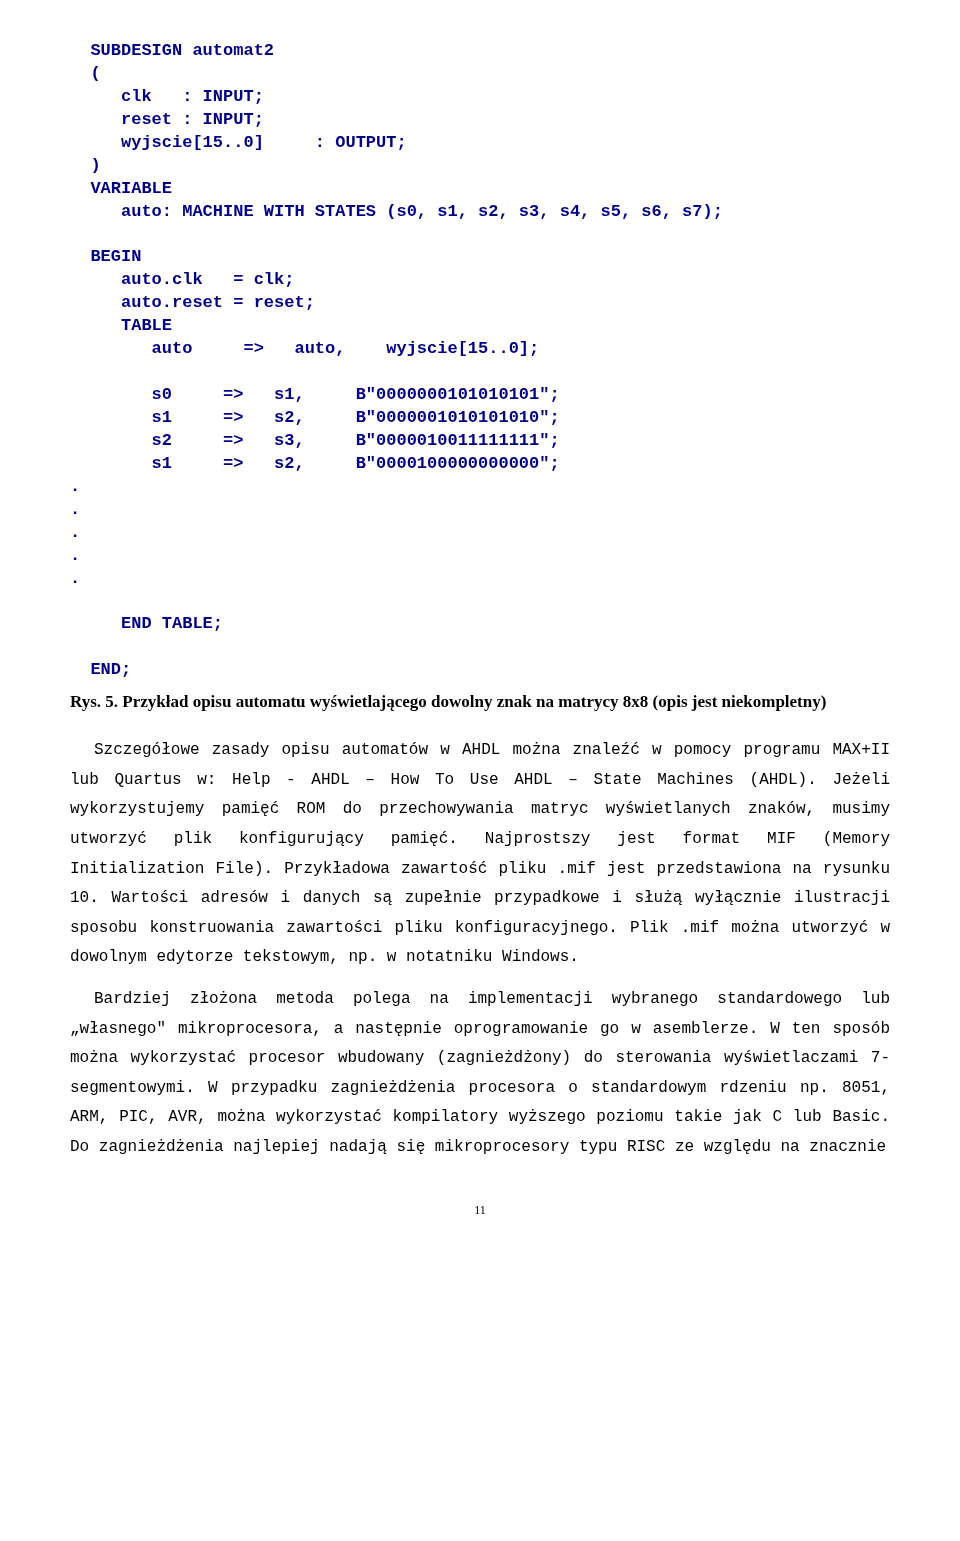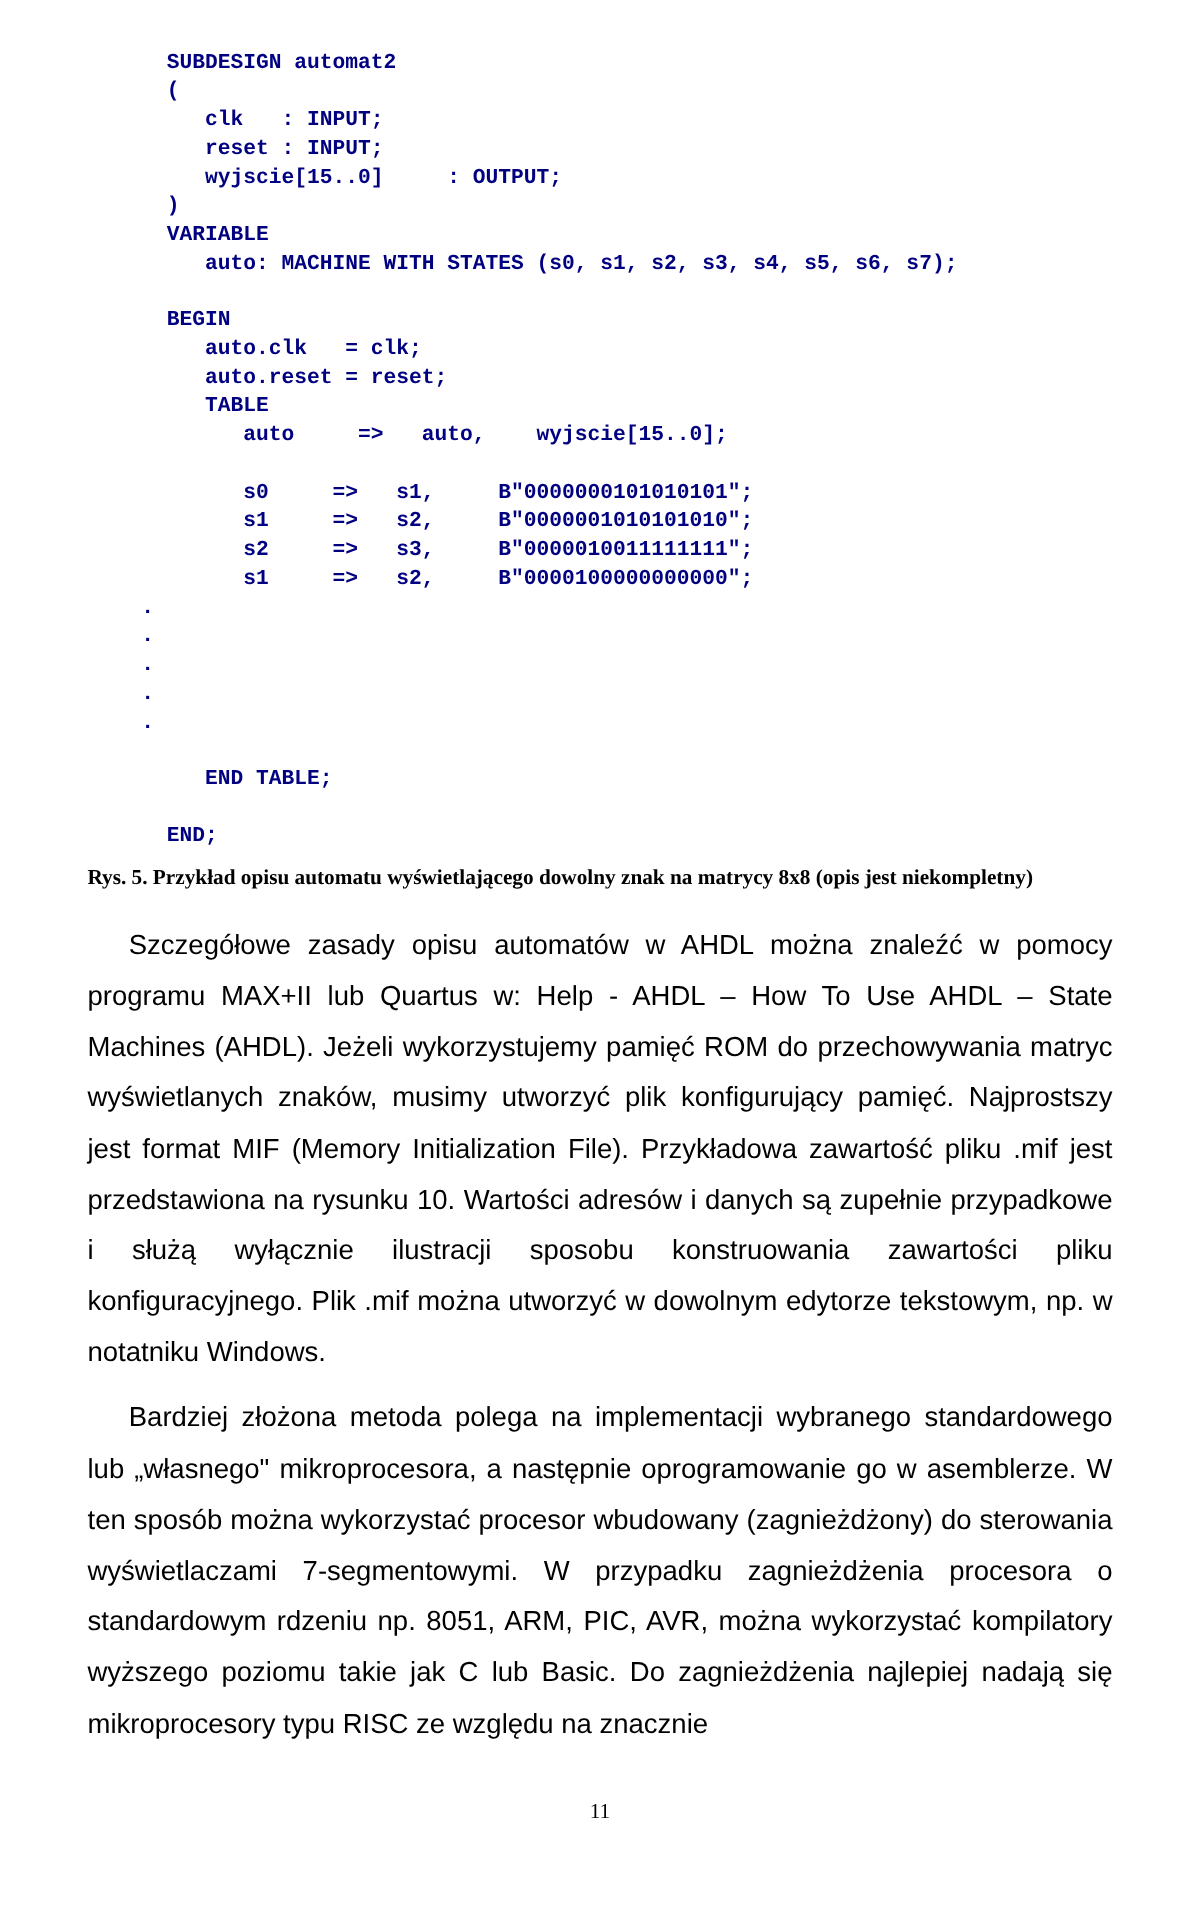--- a/index.html
+++ b/index.html
@@ -11,40 +11,39 @@
     color: #000;
   }
   .code-block {
     font-family: 'Courier New', monospace;
     font-size: 17px;
     line-height: 1.35;
     white-space: pre;
     color: #000080;
     font-weight: bold;
     margin-bottom: 10px;
-    margin-left: 43px;
   }
   .caption {
     font-family: Georgia, 'Times New Roman', serif;
     font-size: 17px;
     font-weight: bold;
     text-align: left;
     margin: 8px 0 24px 0;
   }
   .paragraph {
-    font-family: Liberation Sans, sans-serif;
-    font-size: 22px;
+    font-family: Liberation Mono, monospace;
+    font-size: 16px;
     line-height: 1.85;
     text-align: justify;
     text-indent: 1.5em;
     margin: 0 0 12px 0;
   }
   .page-number {
     text-align: center;
-    font-size: 17px;
+    font-size: 12px;
     margin-top: 40px;
     font-family: Georgia, 'Times New Roman', serif;
   }
 </style>
 </head>
 <body>
 
 <div class="code-block">  SUBDESIGN automat2
   (
      clk   : INPUT;

